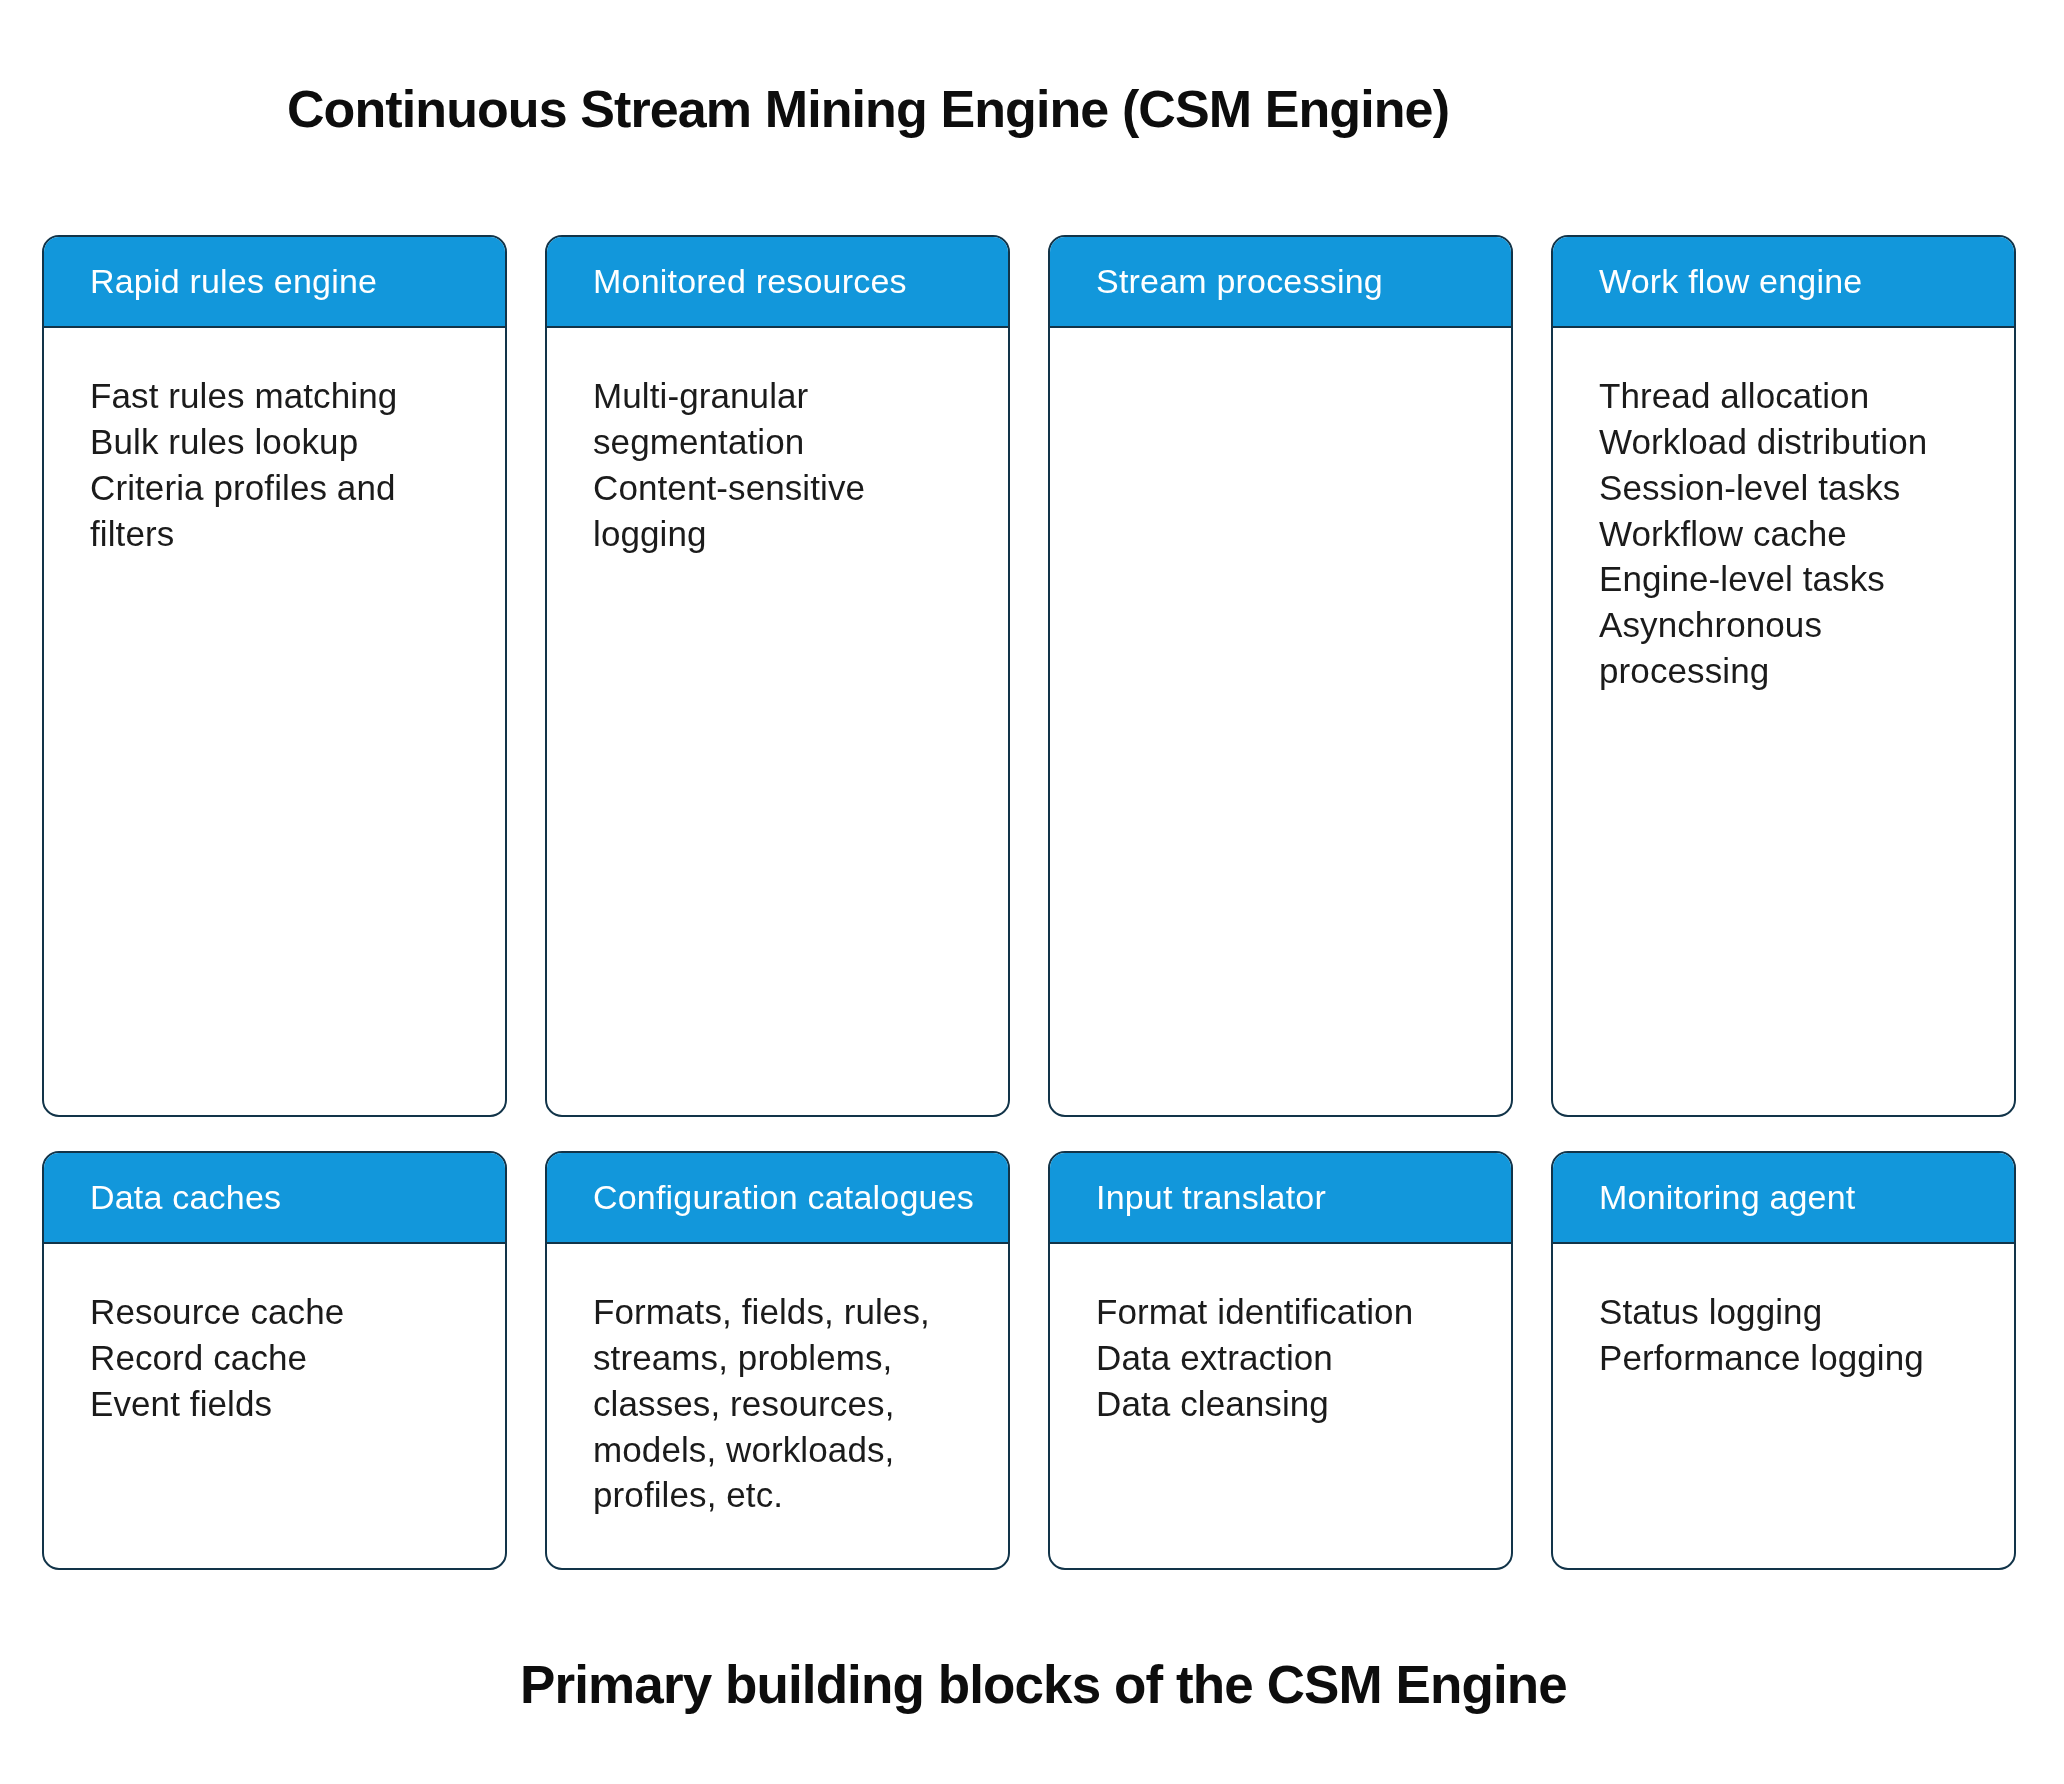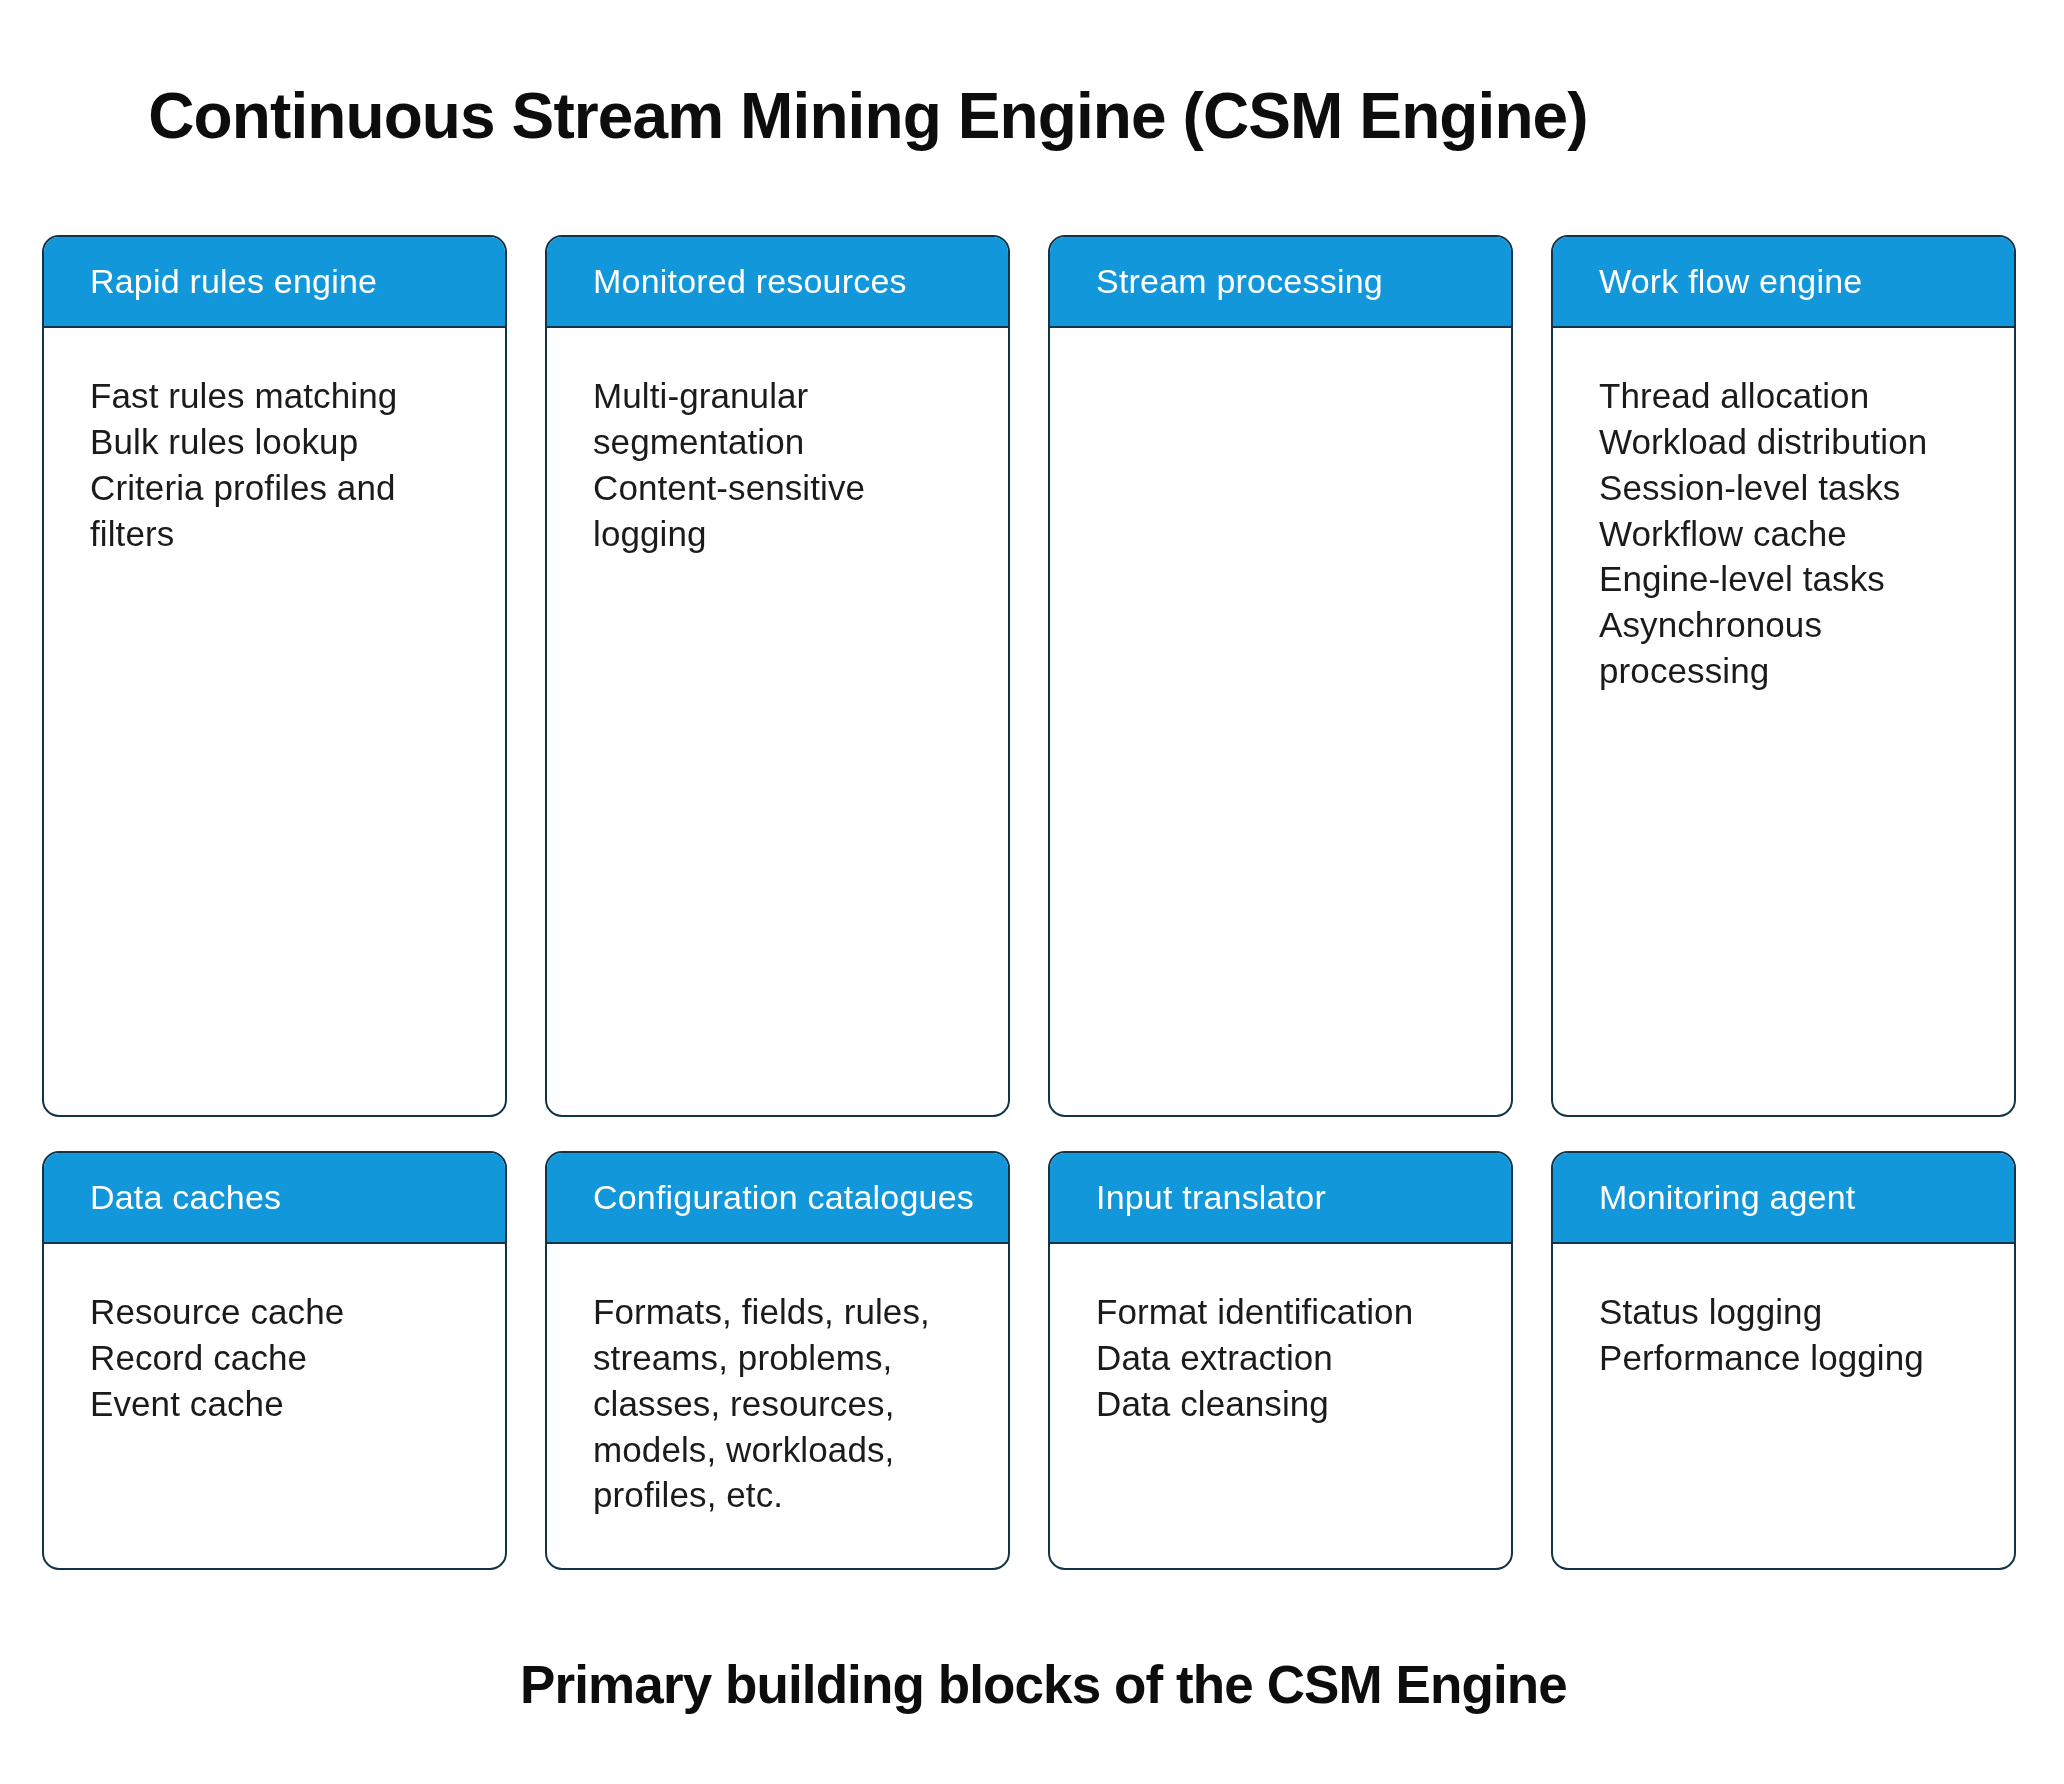--- a/index.html
+++ b/index.html
@@ -14,21 +14,21 @@
     font-family: "Liberation Sans", "DejaVu Sans", sans-serif;
     color: #1b1b1b;
   }
   .title {
     position: absolute;
     top: 79px;
     left: 0;
     width: 1736px;
     margin: 0;
     text-align: center;
-    font-size: 64px;
+    font-size: 52px;
     font-weight: 700;
     letter-spacing: -0.9px;
     color: #0d0d0d;
   }
   .grid {
     position: absolute;
     left: 42px;
     top: 235px;
     width: 1975px;
     display: grid;
@@ -136,21 +136,21 @@
     </div>
   </section>
 
   <section class="card">
     <header class="card-header">
       <span>Data caches</span>
     </header>
     <div class="card-body">
       <p class="item">Resource cache</p>
       <p class="item">Record cache</p>
-      <p class="item">Event cache</p>
+      <p class="item">Event fields</p>
     </div>
   </section>
 
   <section class="card">
     <header class="card-header">
       <span>Configuration catalogues</span>
     </header>
     <div class="card-body">
       <p class="item">Formats, fields, rules, streams, problems, classes, resources, models, workloads, profiles, etc.</p>
     </div>

